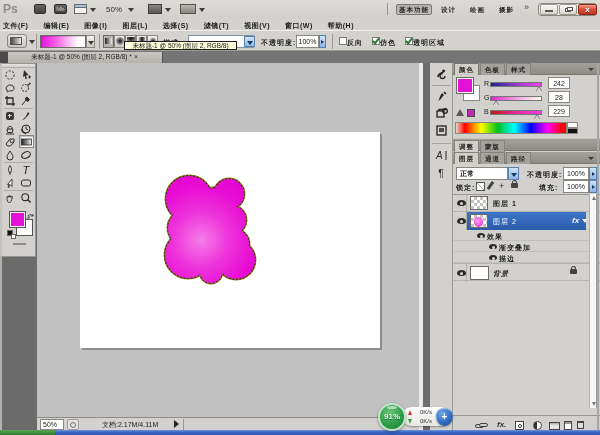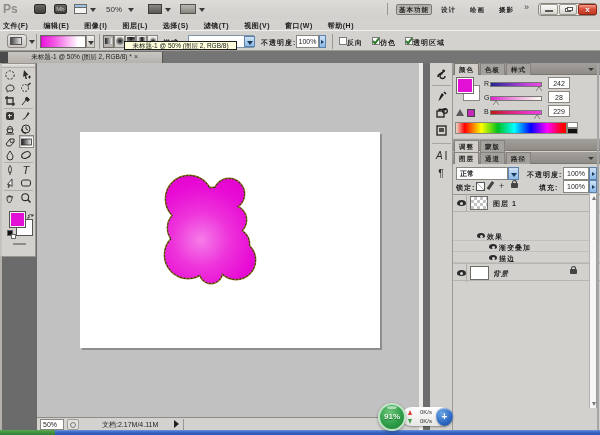--- a/index.html
+++ b/index.html
@@ -255,20 +255,31 @@
         <span style="position:absolute;left:1.5px;top:4px;width:0;height:0;border-left:3px solid #1a3a5c;border-top:2.5px solid transparent;border-bottom:2.5px solid transparent;"></span>
       </div>
 
     <div class="abs" style="left:0;top:131px;width:147px;height:214px;border-top:1px solid #9b9893;background:#d3d1ce;"></div>
     <div class="abs" style="left:0;top:131px;width:147px;height:18px;border-bottom:1px solid #b8b5b0;">
         <span class="eye" style="left:4px;top:6px;"></span>
         <span class="abs" style="left:13px;top:0;width:1px;height:18px;background:#b0ada8;"></span>
         <span class="abs thumbch" style="left:17px;top:2px;"></span>
         <span class="abs cjk tofu" style="left:40px;top:5px;font-size:7px;">图层 1</span>
       </div>
+    <div class="abs" style="left:0;top:149px;width:147px;height:18px;background:#d3d1ce;">
+        <span class="eye" style="left:4px;top:6px;"></span>
+        <span class="abs" style="left:13px;top:0;width:1px;height:18px;background:#b0ada8;"></span>
+      <span class="abs" style="left:14px;top:0;width:119px;height:18px;background:linear-gradient(#3d74c8,#2a5cab);"></span>
+      <span class="abs thumbch" style="left:17px;top:2px;">
+          <span style="position:absolute;left:3px;top:2px;width:9px;height:10px;border-radius:45% 55% 50% 50%;background:radial-gradient(circle at 40% 40%,#f9a0ee,#e91ad6);"></span>
+        </span>
+      <span class="abs cjk" style="left:40px;top:5px;font-size:7px;color:#fff;">图层 2</span>
+      <span class="abs" style="left:119px;top:4px;font-size:8px;font-style:italic;font-weight:bold;color:#f2f2f2;">fx</span>
+      <span class="abs" style="left:129px;top:7px;width:0;height:0;border-left:3px solid transparent;border-right:3px solid transparent;border-top:4px solid #e8e8e8;"></span>
+    </div>
     <div class="abs" style="left:0;top:167px;width:147px;height:11px;border-bottom:1px solid #c2c0bd;">
         <span class="eye small" style="left:24px;top:3px;"></span>
         <span class="abs cjk tofu" style="left:34px;top:2px;font-size:7px;">效果</span>
       </div>
     <div class="abs" style="left:0;top:178px;width:147px;height:11px;border-bottom:1px solid #c2c0bd;">
         <span class="eye small" style="left:36px;top:3px;"></span>
         <span class="abs cjk tofu" style="left:46px;top:2px;font-size:7px;">渐变叠加</span>
       </div>
     <div class="abs" style="left:0;top:189px;width:147px;height:11px;border-bottom:1px solid #c2c0bd;">
         <span class="eye small" style="left:36px;top:3px;"></span>
@@ -280,20 +291,32 @@
         <span class="abs" style="left:17px;top:2px;width:19px;height:14px;background:#fff;border:1px solid #6e6b66;"></span>
         <span class="abs cjk tofu" style="left:40px;top:5px;font-size:7px;font-style:italic;">背景</span>
         <span class="lock" style="left:117px;top:5px;"></span>
       </div>
 
     <div class="abs" style="left:136px;top:131px;width:8px;height:214px;background:#f7f7f7;border-left:1px solid #b2b2b2;border-right:1px solid #9c9c9c;">
       <span style="position:absolute;left:2px;top:2px;width:0;height:0;border-left:2.5px solid transparent;border-right:2.5px solid transparent;border-bottom:4px solid #777;"></span>
       <span style="position:absolute;left:2px;bottom:2px;width:0;height:0;border-left:2.5px solid transparent;border-right:2.5px solid transparent;border-top:4px solid #777;"></span>
     </div>
 
+    <div class="abs" style="left:0;top:352px;width:147px;height:15px;background:#d3d1ce;border-top:1px solid #9b9893;">
+      <span class="abs" style="left:22px;top:8px;width:9px;height:4px;border:1px solid #444;border-radius:2px;"></span>
+        <span class="abs" style="left:26px;top:7px;width:9px;height:4px;border:1px solid #444;border-radius:2px;background:#d2cfca;"></span>
+      <span class="abs" style="left:44px;top:4px;font-size:8px;font-style:italic;font-weight:bold;color:#333;">fx.</span>
+      <span class="abs" style="left:62px;top:5px;width:9px;height:9px;border:1px solid #444;background:#fff;">
+          <span style="position:absolute;left:1.5px;top:1.5px;width:4px;height:4px;border:1px solid #444;border-radius:50%;"></span>
+        </span>
+      <span class="abs" style="left:80px;top:5px;width:9px;height:9px;border-radius:50%;background:linear-gradient(90deg,#333 50%,#fff 50%);border:1px solid #444;"></span>
+      <span class="abs" style="left:96px;top:6px;width:11px;height:8px;border:1px solid #444;background:#e8e6e3;box-shadow:inset 0 1.5px 0 #b5b2ad;"></span>
+      <span class="abs" style="left:111px;top:5px;width:8px;height:9px;border:1px solid #444;background:#fff;box-shadow:inset 0 2px 0 #999;"></span>
+      <span class="abs" style="left:124px;top:5px;width:7px;height:8px;border:1px solid #444;background:#ddd;border-top:2px solid #444;"></span>
+    </div>
   </div>
   <div id="toolbar" class="abs">
     <div class="abs" style="left:0;top:0;width:33px;height:4px;background:linear-gradient(#e9e7e4,#cfccc7);border-bottom:1px solid #b5b2ad;"></div>
     <i class="tc" style="left:2px;top:5px;"><svg width="12" height="12">
           <circle cx="6" cy="6" r="4.2" fill="none" stroke="#2e2c28" stroke-dasharray="2,1.6"></circle>
         </svg></i>
     <i class="tc" style="left:18px;top:5px;"><svg width="12" height="12">
           <path d="M4 1 L8.5 6 L6 6.5 L7 10 L5.5 10 L4.8 7 L3 8 Z" fill="#2e2c28"></path>
           <path d="M8 8 h3 M9.5 6.5 v3" stroke="#2e2c28"></path>
         </svg></i>

